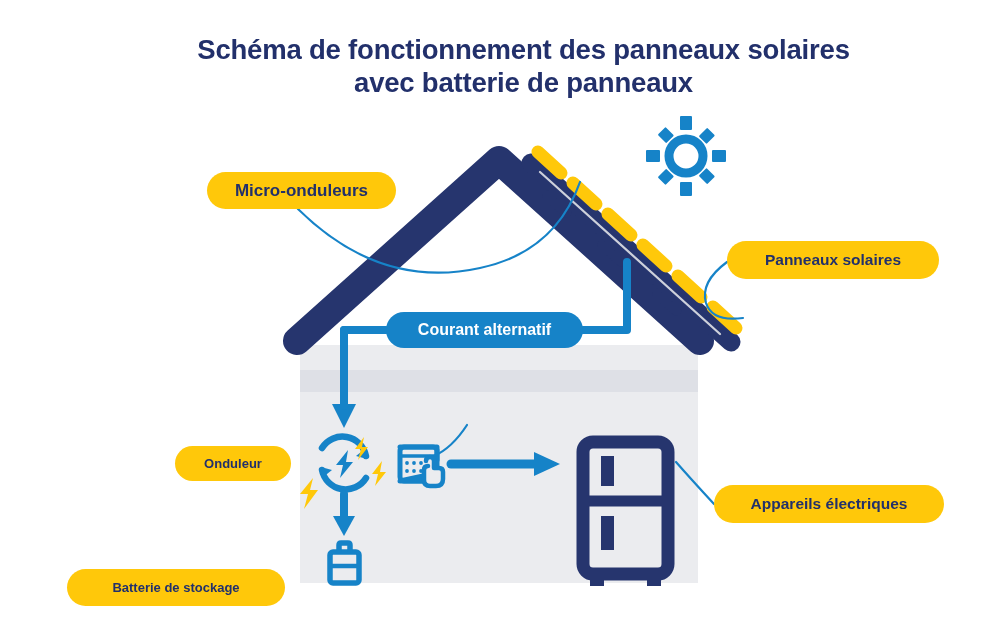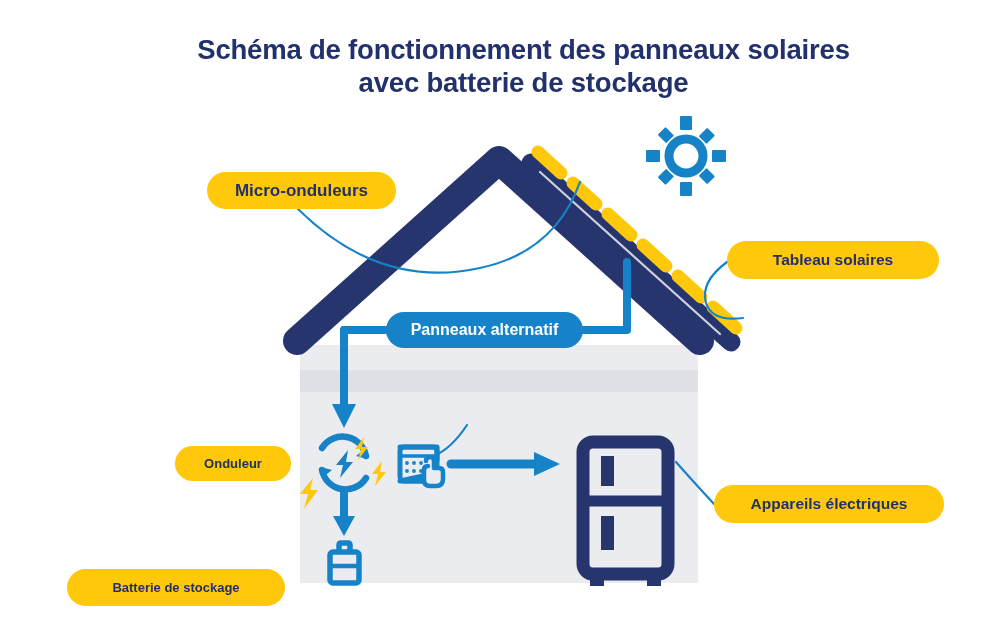--- a/index.html
+++ b/index.html
@@ -163,28 +163,28 @@
       <path d="M298 209 Q380 290 480 268 Q555 252 580 182"></path>
       <path d="M727 262 Q700 282 706 303 Q712 322 743 318"></path>
       <path d="M467 425 Q452 448 434 456"></path>
       <path d="M714 504 Q690 478 676 462"></path>
     </g>
 
   </svg>
 
   <div class="title">
     <span>Schéma de fonctionnement des panneaux solaires</span>
-    <span>avec batterie de stockage</span>
+    <span>avec batterie de panneaux</span>
   </div>
 
   <div class="pill yellow p-micro">Micro-onduleurs</div>
 
-  <div class="pill yellow p-panneaux">Tableau solaires</div>
+  <div class="pill yellow p-panneaux">Panneaux solaires</div>
 
-  <div class="pill blue p-courant">Panneaux alternatif</div>
+  <div class="pill blue p-courant">Courant alternatif</div>
 
 
   <div class="pill yellow p-onduleur">Onduleur</div>
 
   <div class="pill yellow p-batterie">Batterie de stockage</div>
 
   <div class="pill yellow p-appareils">Appareils électriques</div>
 
 </div>
 

